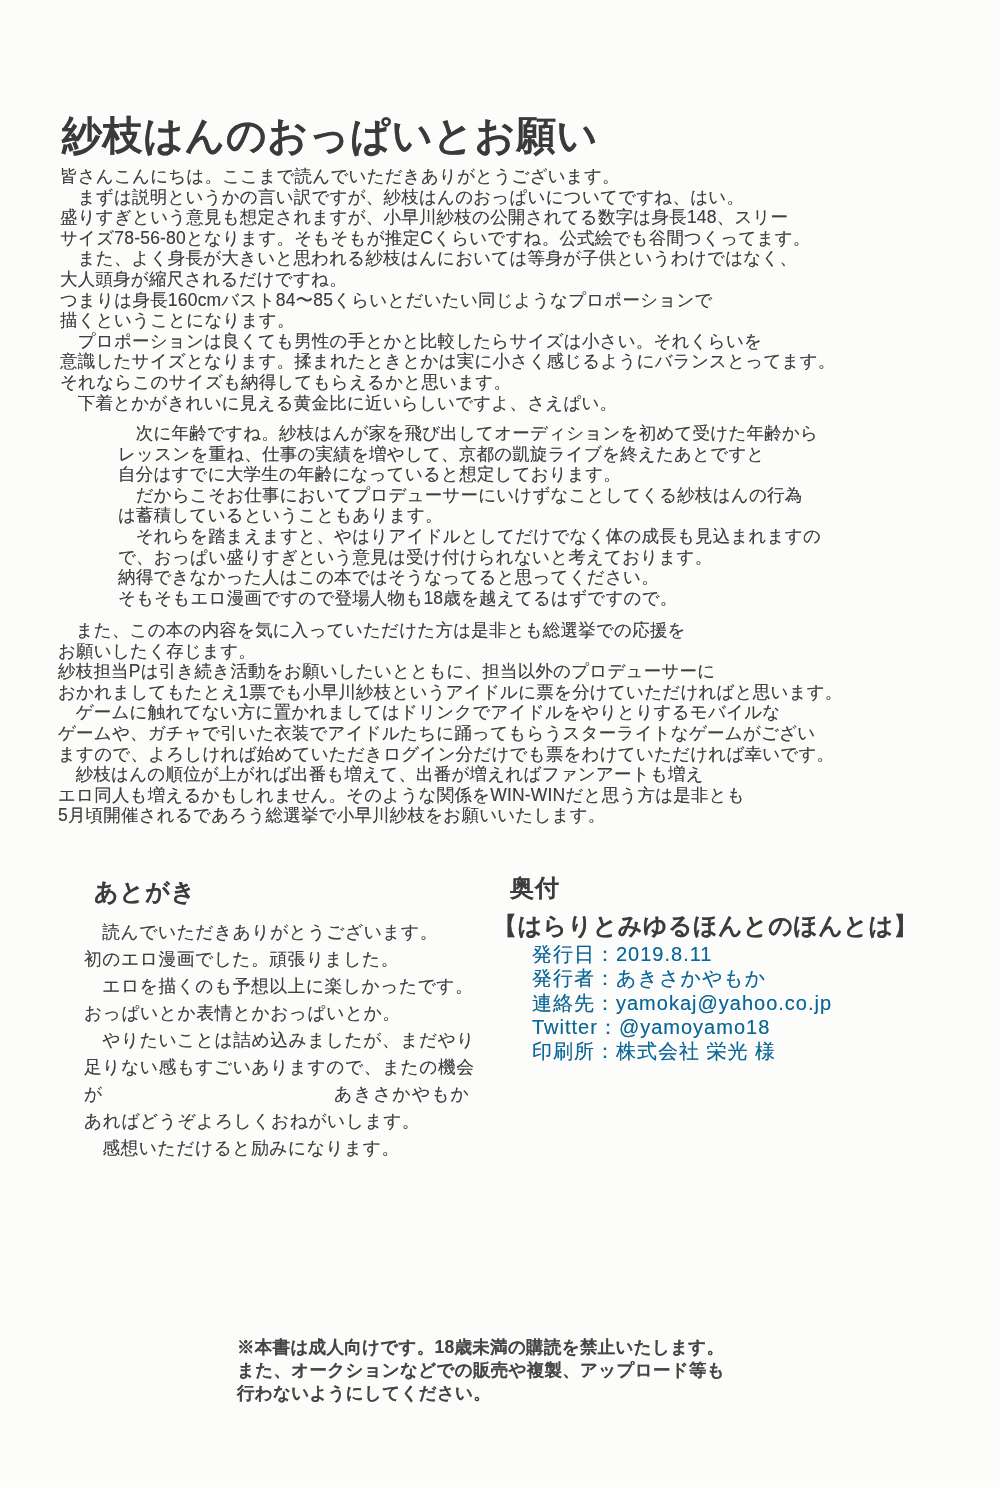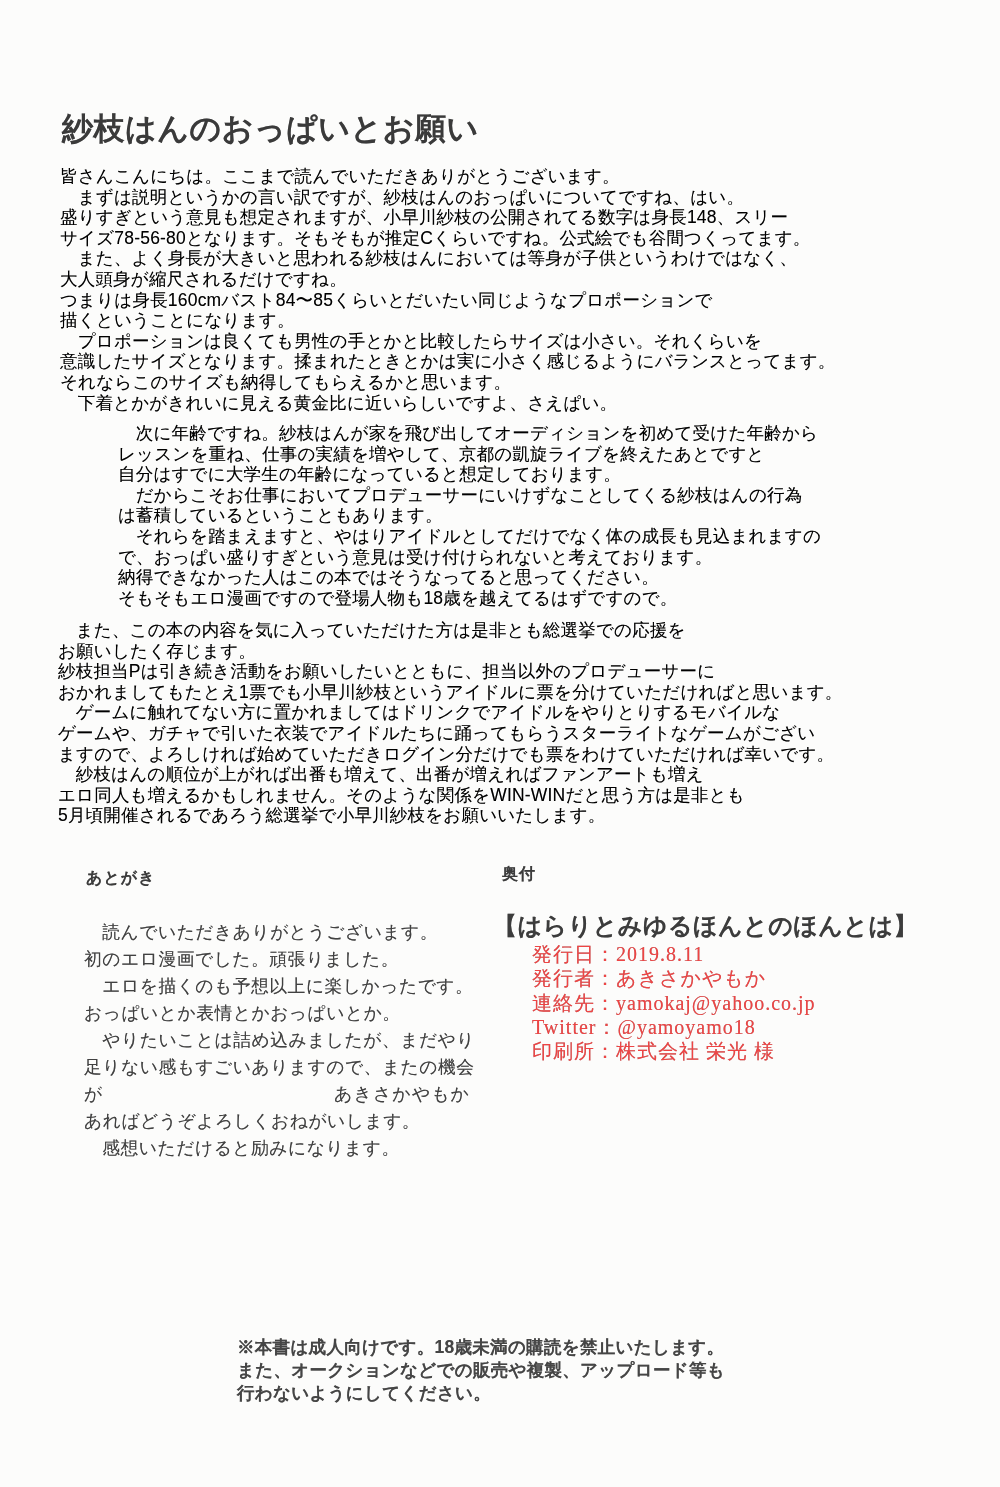--- a/index.html
+++ b/index.html
@@ -14,44 +14,44 @@
     background: #fcfcfb;
     overflow: hidden;
     font-family: "Liberation Sans", sans-serif;
     color: #3e3e3e;
   }
   .doc-title {
     position: absolute;
     left: 62px;
     top: 108px;
     margin: 0;
-    font-size: 31px;
+    font-size: 40px;
     font-weight: 700;
     letter-spacing: 0.5px;
     color: #3a3a3a;
     text-shadow: 0 0 0.5px rgba(60,60,60,0.55);
     white-space: pre;
   }
   .para {
     position: absolute;
     white-space: pre-line;
     font-size: 17.5px;
     line-height: 20.6px;
     letter-spacing: 0.2px;
-    color: #000000;
+    color: #404040;
     text-shadow: 0 0 0.4px rgba(70,70,70,0.5);
   }
   .para1 { left: 60px;  top: 166px; width: 900px; }
   .para2 { left: 118px; top: 423px; width: 860px; }
   .para3 { left: 58px;  top: 620px; width: 910px; }
 
   .section-heading {
     position: absolute;
-    margin: 4px;
-    font-size: 16px;
+    margin: 12px;
+    font-size: 24px;
     font-weight: 600;
     letter-spacing: 1px;
     color: #3c3c3c;
     text-shadow: 0 0 0.5px rgba(60,60,60,0.5);
     white-space: pre;
   }
   .afterword-heading { left: 82px; top: 864px; }
   .colophon-heading  { left: 498px; top: 860px; }
 
   .afterword-body {
@@ -90,23 +90,22 @@
     text-shadow: 0 0 0.4px rgba(60,60,60,0.5);
     white-space: pre;
   }
   .colophon-rows {
     position: absolute;
     left: 532px;
     top: 942px;
     font-size: 20px;
     line-height: 24.3px;
     letter-spacing: 1px;
-    color: #ef4444;
+    color: #0369a1;
     text-shadow: 0 0 0.4px rgba(70,70,70,0.5);
-    font-family: Liberation Serif, serif;
   }
   .colophon-row { white-space: pre; }
   .adult-notice {
     position: absolute;
     left: 237px;
     top: 1300px;
     width: 560px;
     white-space: pre-line;
     font-size: 17.5px;
     line-height: 23px;

